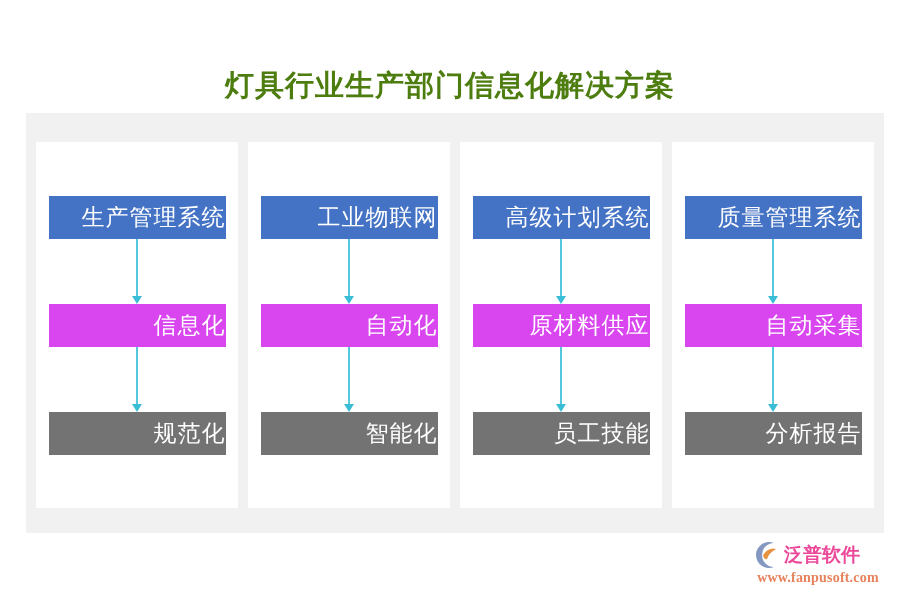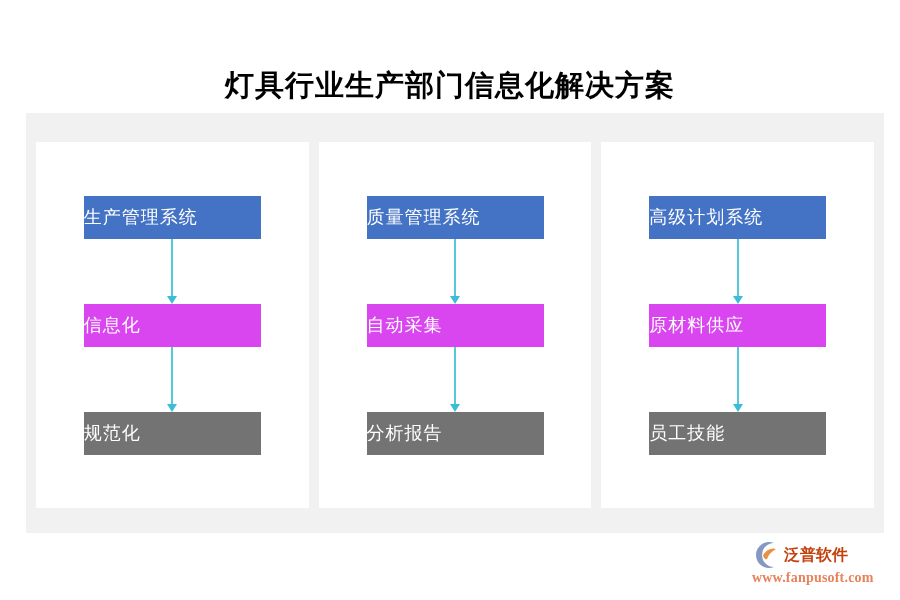--- a/index.html
+++ b/index.html
@@ -19,21 +19,21 @@
   .page-title {
     position: absolute;
     left: 0;
     top: 66px;
     width: 900px;
     text-align: center;
     font-family: "Liberation Serif", "DejaVu Serif", serif;
     font-size: 29px;
     font-weight: 700;
     letter-spacing: 1px;
-    color: #000000;
+    color: #4d7c0f;
     white-space: nowrap;
   }
 
   
   .panel {
     position: absolute;
     left: 26px;
     top: 113px;
     width: 858px;
     height: 420px;
@@ -59,24 +59,24 @@
     display: flex;
     flex-direction: column;
     align-items: center;
   }
 
   
   .node {
     width: 177px;
     height: 43px;
     line-height: 43px;
-    text-align: left;
+    text-align: right;
     color: #ffffff;
     font-family: "Liberation Serif", "DejaVu Serif", serif;
-    font-size: 18px;
+    font-size: 23px;
     letter-spacing: 1px;
     white-space: nowrap;
     box-sizing: border-box;
   }
   .node.level-0 {
     background: #4472c4;
     margin-top: 54px;
   }
   .node.level-1 {
     background: #d946ef;
@@ -132,33 +132,33 @@
     height: 34px;
   }
   .logo-mark {
     width: 30px;
     height: 30px;
     flex: 0 0 30px;
     margin-right: 2px;
   }
   .logo-name {
     font-family: "Liberation Serif", "DejaVu Serif", serif;
-    font-size: 16px;
+    font-size: 19px;
     font-weight: 700;
-    color: #c2410c;
+    color: #ec4899;
     letter-spacing: 0px;
     white-space: nowrap;
   }
   .logo-url {
     font-family: "Liberation Serif", "DejaVu Serif", serif;
     font-size: 14px;
     font-weight: 700;
     color: #e8825c;
     letter-spacing: 0.2px;
-    text-align: left;
+    text-align: center;
     white-space: nowrap;
     margin-top: -2px;
   }
 </style>
 </head>
 <body>
 
 <div class="page-title">灯具行业生产部门信息化解决方案</div>
 
 <div class="panel"></div>
@@ -172,47 +172,60 @@
         <span class="head"></span>
     </div>
     <div class="node level-1">信息化</div>
     <div class="arrow a2">
       <span class="stem"></span>
         <span class="head"></span>
     </div>
     <div class="node level-2">规范化</div>
   </div>
 
+  <div class="column-card">
+    <div class="node level-0">工业物联网</div>
+    <div class="arrow a1">
+      <span class="stem"></span>
+        <span class="head"></span>
+    </div>
+    <div class="node level-1">自动化</div>
+    <div class="arrow a2">
+      <span class="stem"></span>
+        <span class="head"></span>
+    </div>
+    <div class="node level-2">智能化</div>
+  </div>
+
+  <div class="column-card">
+    <div class="node level-0">高级计划系统</div>
+    <div class="arrow a1">
+      <span class="stem"></span>
+        <span class="head"></span>
+    </div>
+    <div class="node level-1">原材料供应</div>
+    <div class="arrow a2">
+      <span class="stem"></span>
+        <span class="head"></span>
+    </div>
+    <div class="node level-2">员工技能</div>
+  </div>
 
   <div class="column-card">
     <div class="node level-0">质量管理系统</div>
     <div class="arrow a1">
       <span class="stem"></span>
         <span class="head"></span>
     </div>
     <div class="node level-1">自动采集</div>
     <div class="arrow a2">
       <span class="stem"></span>
         <span class="head"></span>
     </div>
     <div class="node level-2">分析报告</div>
-  </div>
-
-  <div class="column-card">
-    <div class="node level-0">高级计划系统</div>
-    <div class="arrow a1">
-      <span class="stem"></span>
-        <span class="head"></span>
-    </div>
-    <div class="node level-1">原材料供应</div>
-    <div class="arrow a2">
-      <span class="stem"></span>
-        <span class="head"></span>
-    </div>
-    <div class="node level-2">员工技能</div>
   </div>
 
 </div>
 
 <div class="logo">
   <div class="logo-row">
     <span class="logo-mark">
       <svg width="30" height="30" viewBox="0 0 30 30" aria-hidden="true">
         <path d="M22 3 A13 13 0 1 0 22 27 A11 11 0 1 1 22 3 Z" fill="#8498c2"></path>
         <path d="M11 15 q6 -8 13 -6 q-7 4 -9 10 q-3 1 -4 -4 Z" fill="#e8923f"></path>

